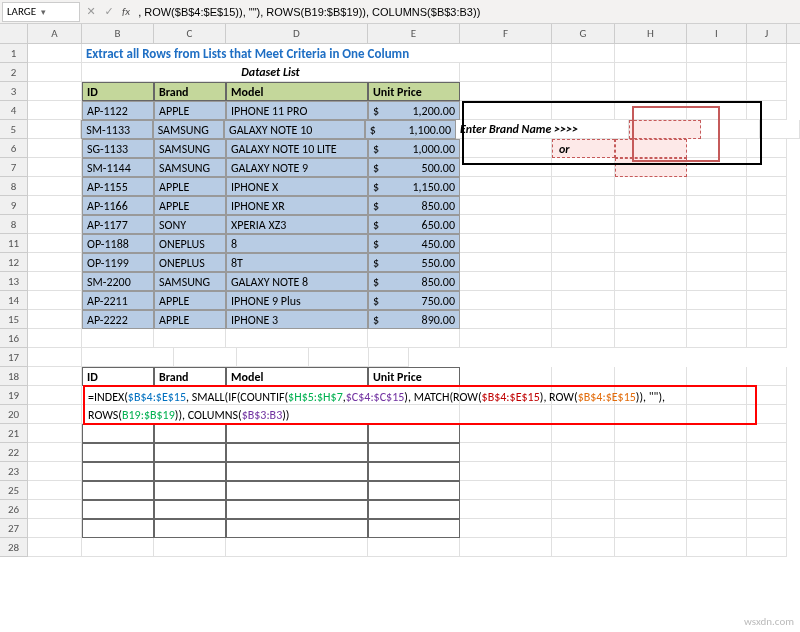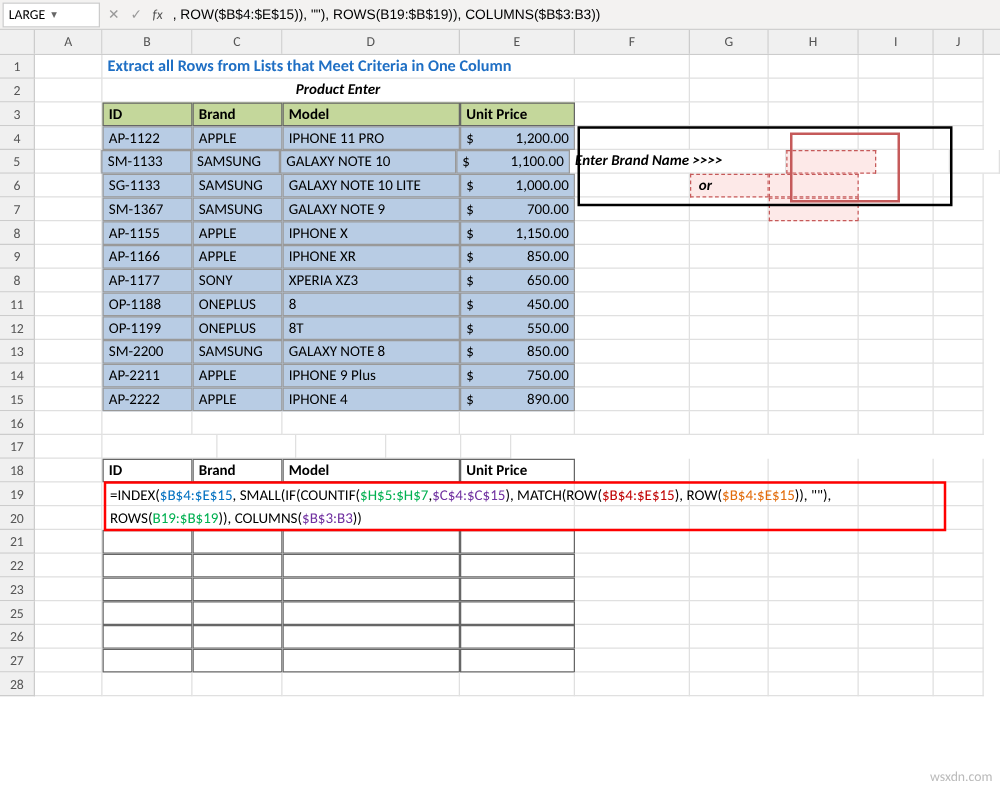--- a/index.html
+++ b/index.html
@@ -78,21 +78,21 @@
         <div class="cell cB title-cell" style="width:378px;border-right:none">Extract all Rows from Lists that Meet Criteria in One Column</div>
         <div class="cell cF" style=""></div>
         <div class="cell cG" style=""></div>
         <div class="cell cH" style=""></div>
         <div class="cell cI" style=""></div>
         <div class="cell cJ" style=""></div>
       </div>
       <div class="grid-row">
         <div class="rh">2</div>
         <div class="cell" style="width:54px"></div>
-        <div class="cell pl-title" style="width:378px;justify-content:center">Product Enter</div>
+        <div class="cell pl-title" style="width:378px;justify-content:center">Dataset List</div>
         <div class="cell cF" style=""></div>
         <div class="cell cG" style=""></div>
         <div class="cell cH" style=""></div>
         <div class="cell cI" style=""></div>
         <div class="cell cJ" style=""></div>
       </div>
       <div class="grid-row">
         <div class="rh">3</div>
         <div class="cell" style="width:54px"></div>
         <div class="cell hdr cB">ID</div>
@@ -148,26 +148,26 @@
         </div>
         <div class="cell cF" style=""></div>
         <div class="cell cG or-box">or</div>
         <div class="cell cH input-box"></div>
         <div class="cell cI" style=""></div>
         <div class="cell cJ" style=""></div>
       </div>
       <div class="grid-row">
         <div class="rh">7</div>
         <div class="cell" style="width:54px"></div>
-        <div class="cell data cB">SM-1367</div>
+        <div class="cell data cB">SM-1144</div>
         <div class="cell data cC">SAMSUNG</div>
         <div class="cell data cD">GALAXY NOTE 9</div>
         <div class="cell data cE price">
           <span style="flex:1;text-align:left">$</span>
-          <span>700.00</span>
+          <span>500.00</span>
         </div>
         <div class="cell cF" style=""></div>
         <div class="cell cG" style=""></div>
         <div class="cell cH input-box"></div>
         <div class="cell cI" style=""></div>
         <div class="cell cJ" style=""></div>
       </div>
       <div class="grid-row">
         <div class="rh">8</div>
         <div class="cell" style="width:54px"></div>
@@ -278,21 +278,21 @@
         <div class="cell cG" style=""></div>
         <div class="cell cH" style=""></div>
         <div class="cell cI" style=""></div>
         <div class="cell cJ" style=""></div>
       </div>
       <div class="grid-row">
         <div class="rh">15</div>
         <div class="cell" style="width:54px"></div>
         <div class="cell data cB">AP-2222</div>
         <div class="cell data cC">APPLE</div>
-        <div class="cell data cD">IPHONE 4</div>
+        <div class="cell data cD">IPHONE 3</div>
         <div class="cell data cE price">
           <span style="flex:1;text-align:left">$</span>
           <span>890.00</span>
         </div>
         <div class="cell cF" style=""></div>
         <div class="cell cG" style=""></div>
         <div class="cell cH" style=""></div>
         <div class="cell cI" style=""></div>
         <div class="cell cJ" style=""></div>
       </div>

